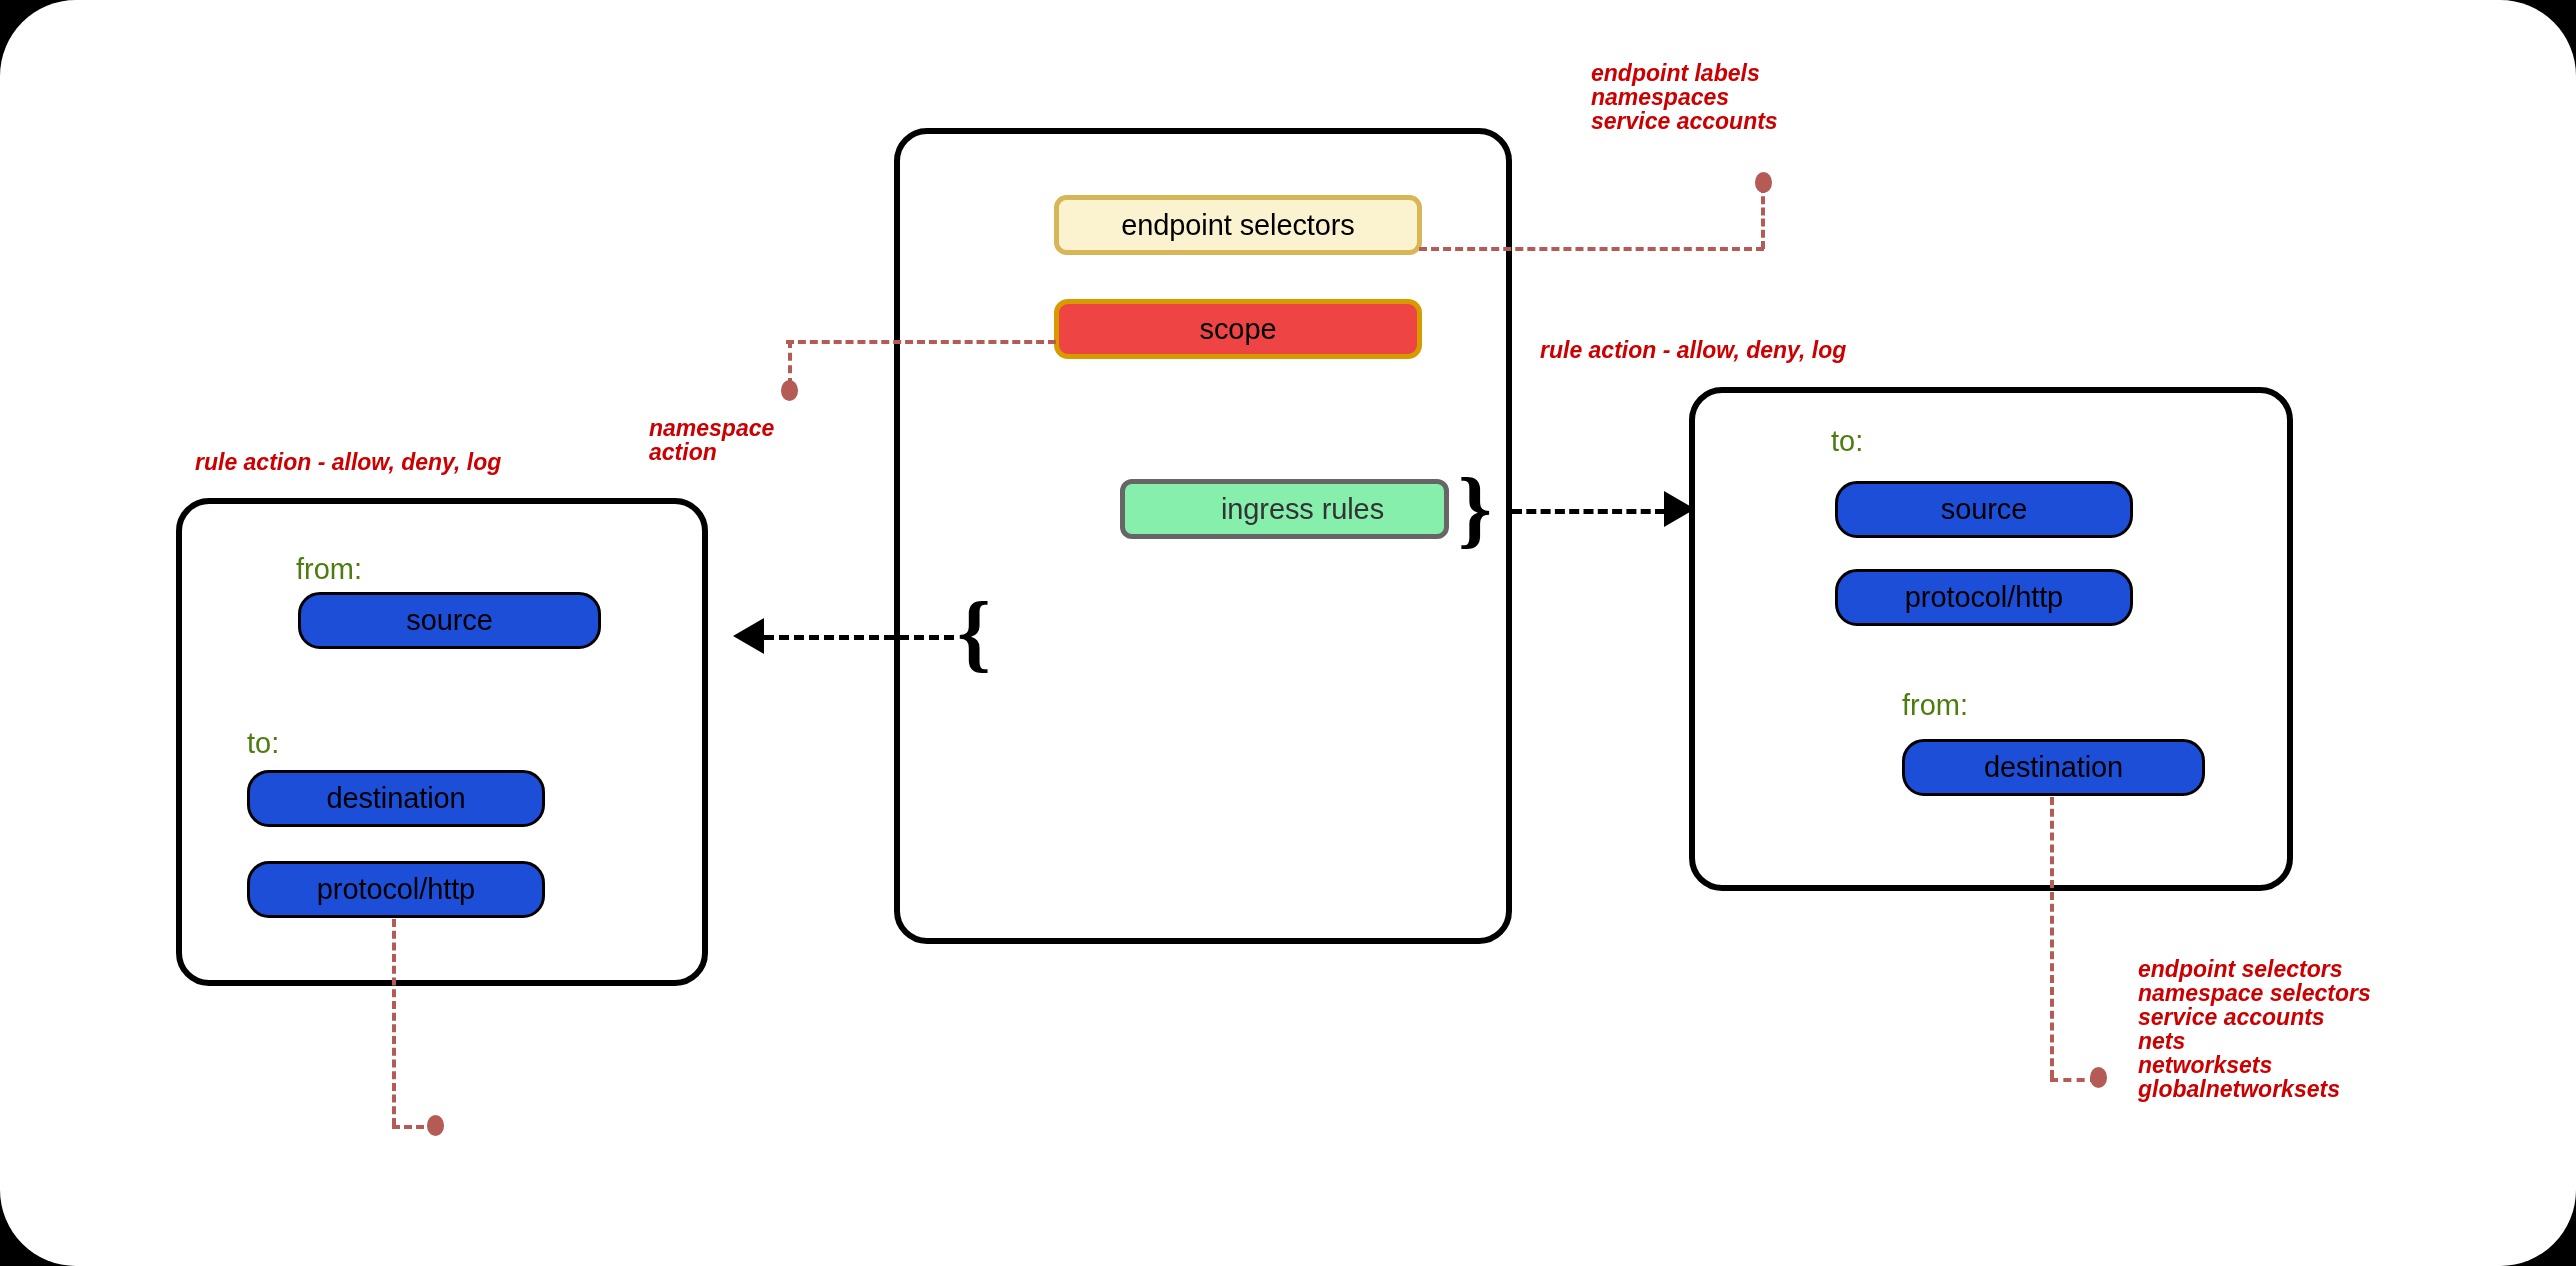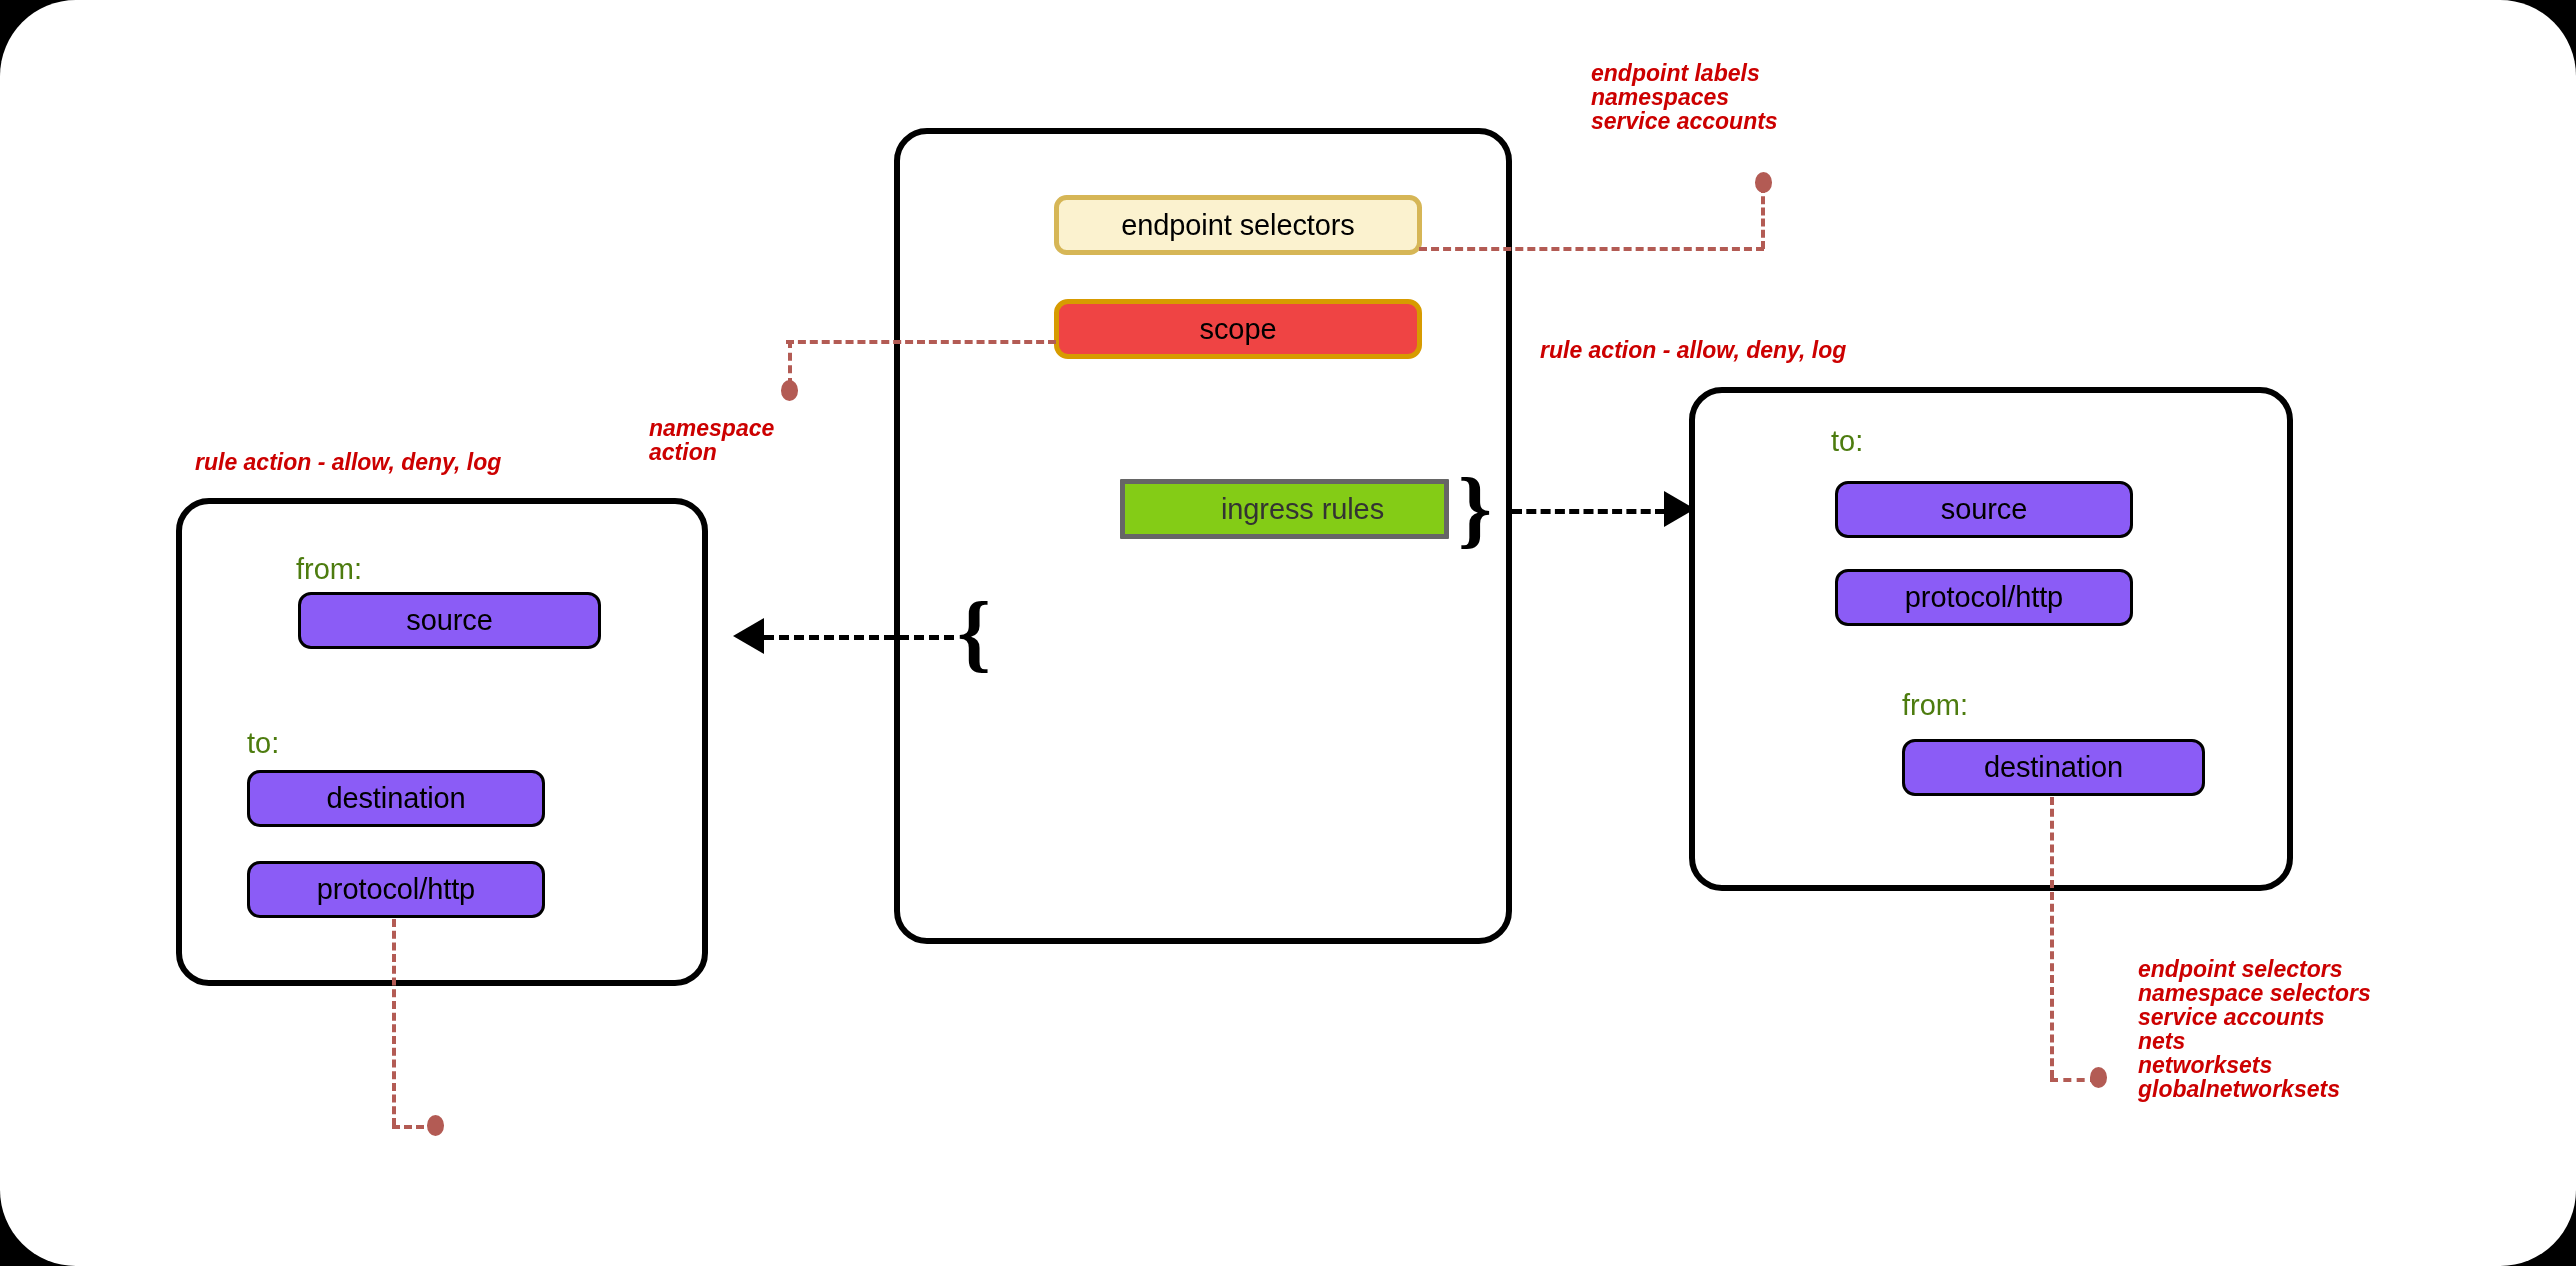--- a/index.html
+++ b/index.html
@@ -14,28 +14,28 @@
 
   
   .panel{position:absolute;border:6.3px solid #000000;border-radius:33px;
          background:#ffffff;box-sizing:border-box;}
 
   .ibox{position:absolute;box-sizing:border-box;
         display:flex;align-items:center;justify-content:center;
         font-size:29px;color:#000000;letter-spacing:-0.1px;}
 
   
-  .ibox.plain{border:3.4px solid #000000;border-radius:13px;background:#8b5cf6;text-align:right;}
+  .ibox.plain{border:3.4px solid #000000;border-radius:22px;background:#1d4ed8;text-align:right;}
 
   
   .ibox.cream{border:5.2px solid #d6b656;border-radius:12.6px;background:#fbf2cf;}
   
   .ibox.peach{border:5.2px solid #d79b00;border-radius:14px;background:#ef4444;}
   
-  .ibox.grey{border:5.2px solid #666666;border-radius:1px;background:#84cc16;
+  .ibox.grey{border:5.2px solid #666666;border-radius:12px;background:#86efac;
              color:#333333;padding-left:36px;}
 
   .caption{position:absolute;font-size:29px;color:#4d7c0f;white-space:nowrap;}
 
   
   .ann{position:absolute;color:#cc0000;font-weight:bold;font-style:italic;
        font-size:23px;line-height:1.04;white-space:nowrap;}
   .ann.center{}
   .ann.left{text-align:left;}
 

